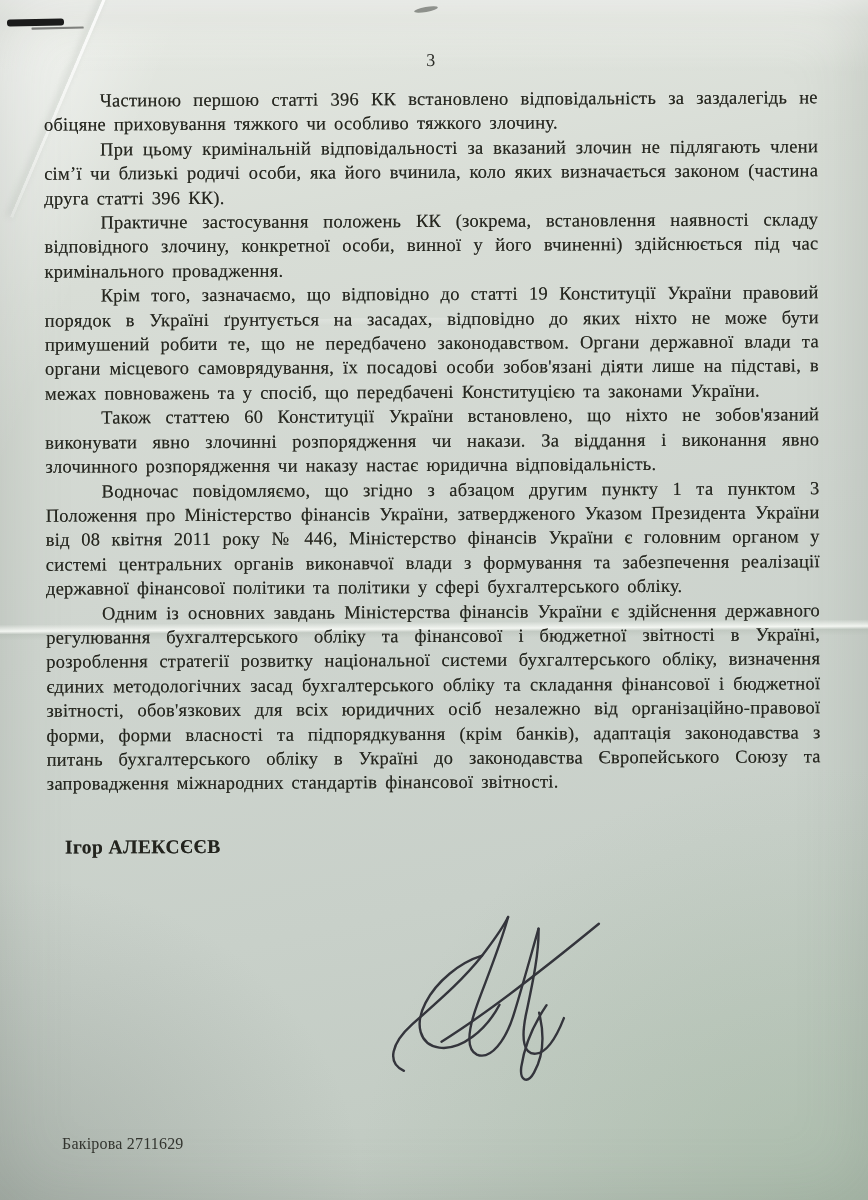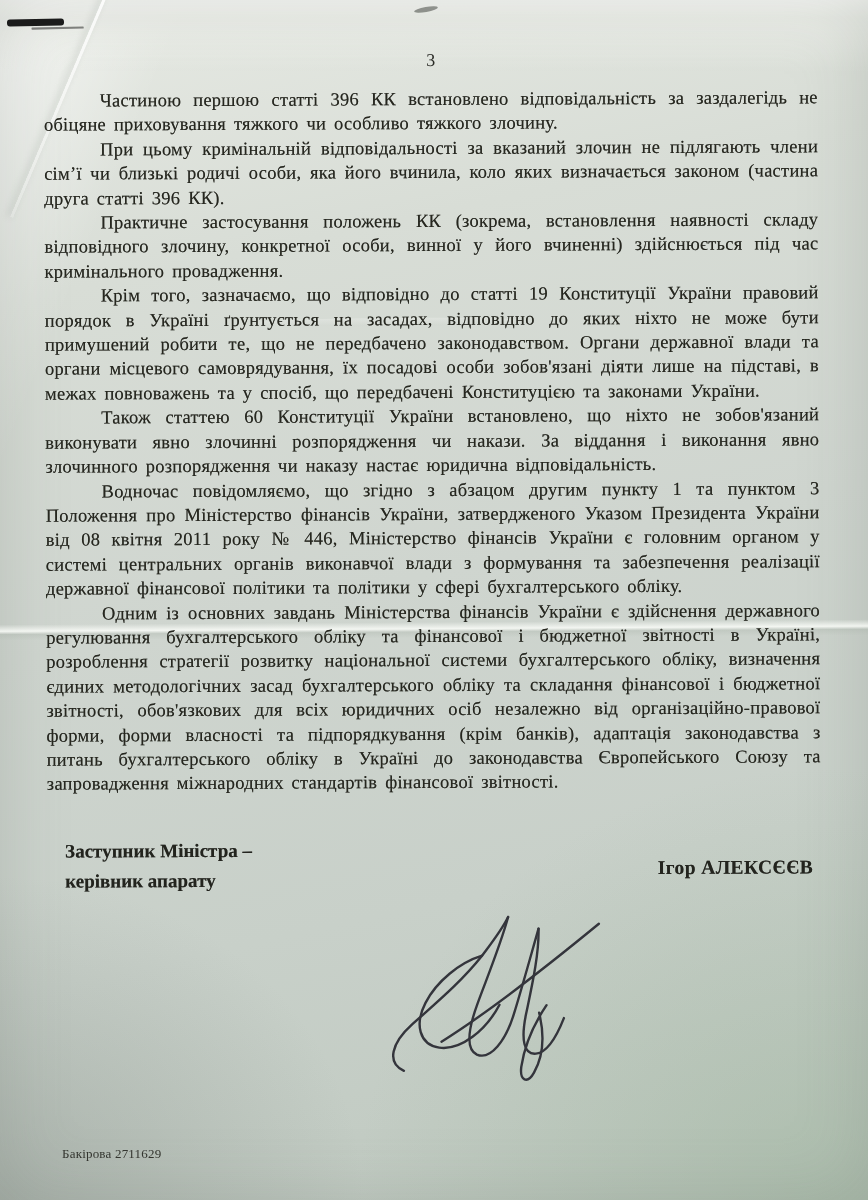--- a/index.html
+++ b/index.html
@@ -112,22 +112,22 @@
   }
 
   .signature {
     position: absolute; left: 388px; top: 893px;
     width: 235px; height: 205px;
     transform: rotate(3deg);
   }
   .signature svg { width: 100%; height: 100%; }
 
   .footer-note {
-    position: absolute; left: 62px; bottom: 38px;
-    font-size: 13px;
+    position: absolute; left: 62px; bottom: 47px;
+    font-size: 16px;
     letter-spacing: 0.2px;
     color: #33352f;
   }
 </style>
 </head>
 <body>
 
 <div class="photo">
 
   <div class="mark-dash"></div>
@@ -144,24 +144,20 @@
       <p>Частиною першою статті 396 КК встановлено відповідальність за заздалегідь не обіцяне приховування тяжкого чи особливо тяжкого злочину.</p>
       <p>При цьому кримінальній відповідальності за вказаний злочин не підлягають члени сім’ї чи близькі родичі особи, яка його вчинила, коло яких визначається законом (частина друга статті 396 КК).</p>
       <p>Практичне застосування положень КК (зокрема, встановлення наявності складу відповідного злочину, конкретної особи, винної у його вчиненні) здійснюється під час кримінального провадження.</p>
       <p>Крім того, зазначаємо, що відповідно до статті 19 Конституції України правовий порядок в Україні ґрунтується на засадах, відповідно до яких ніхто не може бути примушений робити те, що не передбачено законодавством. Органи державної влади та органи місцевого самоврядування, їх посадові особи зобов'язані діяти лише на підставі, в межах повноважень та у спосіб, що передбачені Конституцією та законами України.</p>
       <p>Також статтею 60 Конституції України встановлено, що ніхто не зобов'язаний виконувати явно злочинні розпорядження чи накази. За віддання і виконання явно злочинного розпорядження чи наказу настає юридична відповідальність.</p>
       <p>Водночас повідомляємо, що згідно з абзацом другим пункту 1 та пунктом 3 Положення про Міністерство фінансів України, затвердженого Указом Президента України від 08 квітня 2011 року № 446, Міністерство фінансів України є головним органом у системі центральних органів виконавчої влади з формування та забезпечення реалізації державної фінансової політики та політики у сфері бухгалтерського обліку.</p>
       <p>Одним із основних завдань Міністерства фінансів України є здійснення державного регулювання бухгалтерського обліку та фінансової і бюджетної звітності в Україні, розроблення стратегії розвитку національної системи бухгалтерського обліку, визначення єдиних методологічних засад бухгалтерського обліку та складання фінансової і бюджетної звітності, обов'язкових для всіх юридичних осіб незалежно від організаційно-правової форми, форми власності та підпорядкування (крім банків), адаптація законодавства з питань бухгалтерського обліку в Україні до законодавства Європейського Союзу та запровадження міжнародних стандартів фінансової звітності.</p>
     </div>
 
     <div class="signoff">
-      <div class="position">
-        <div>Заступник Міністра –</div>
-        <div>керівник апарату</div>
-      </div>
       <div class="name">Ігор АЛЕКСЄЄВ</div>
     </div>
 
   </div>
 
   <div class="signature">
     <svg viewBox="0 0 235 205" fill="none" xmlns="http://www.w3.org/2000/svg">
       <g stroke="#34353c" stroke-width="2.4" stroke-linecap="round" fill="none">
 
         <path d="M 20 183 C 2 176 6 156 26 136 C 48 114 72 92 92 64 C 100 52 110 38 116 24"></path>

